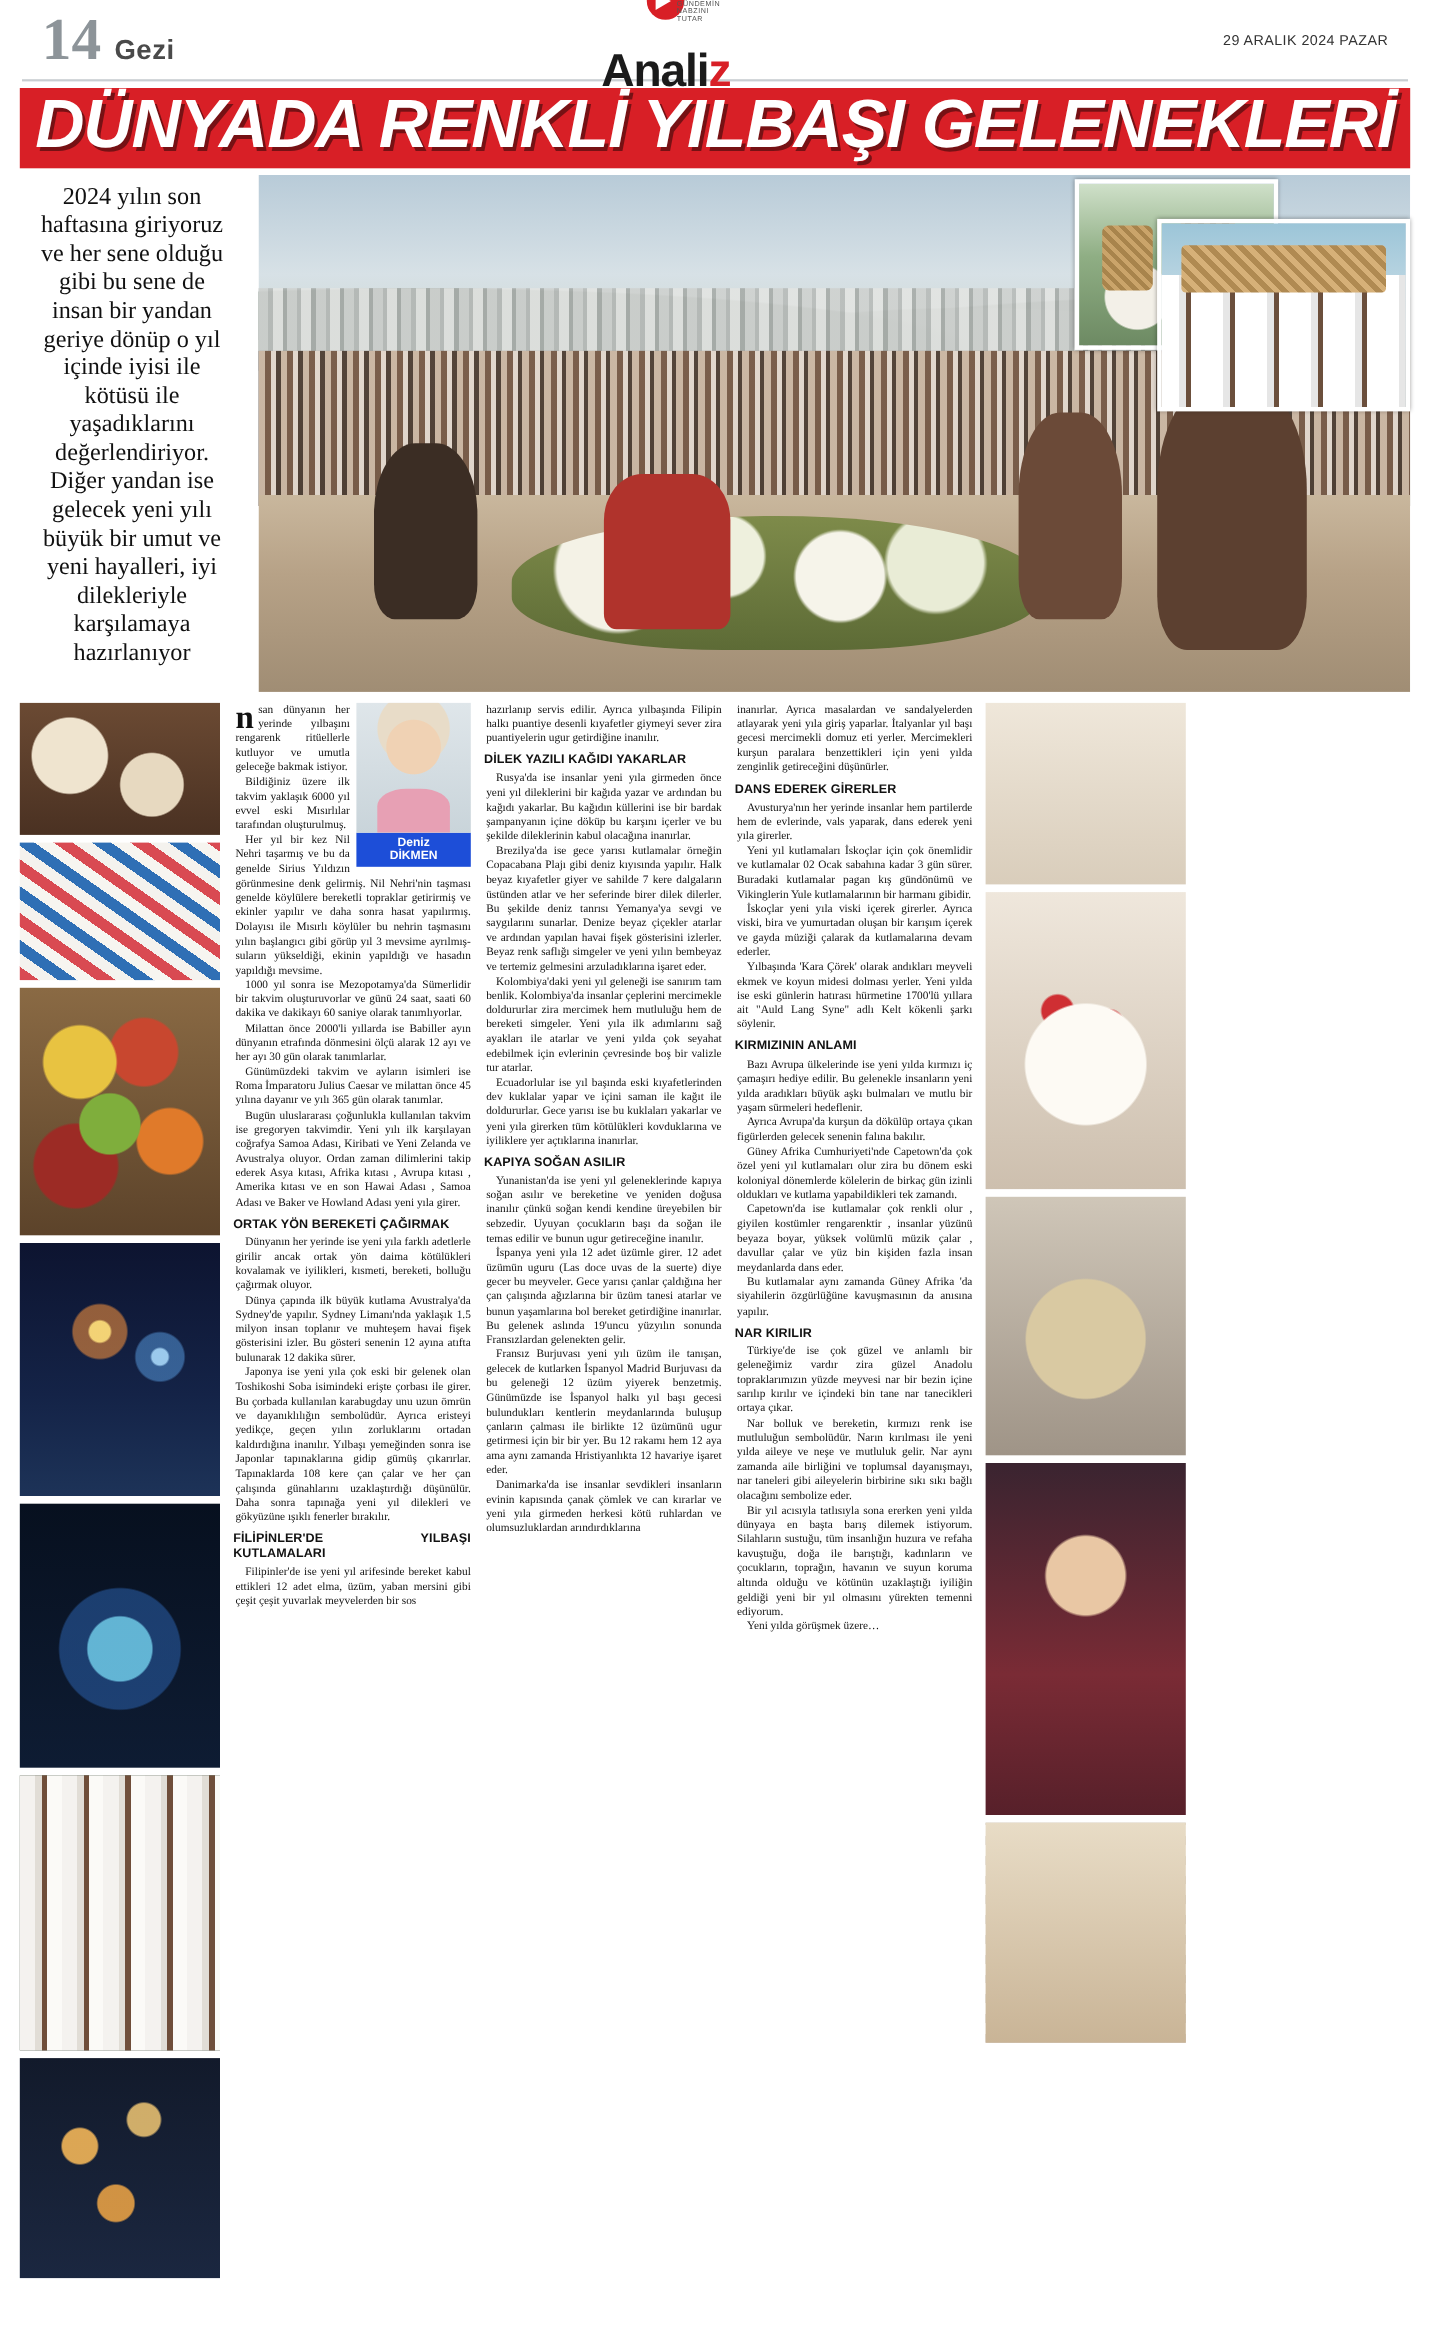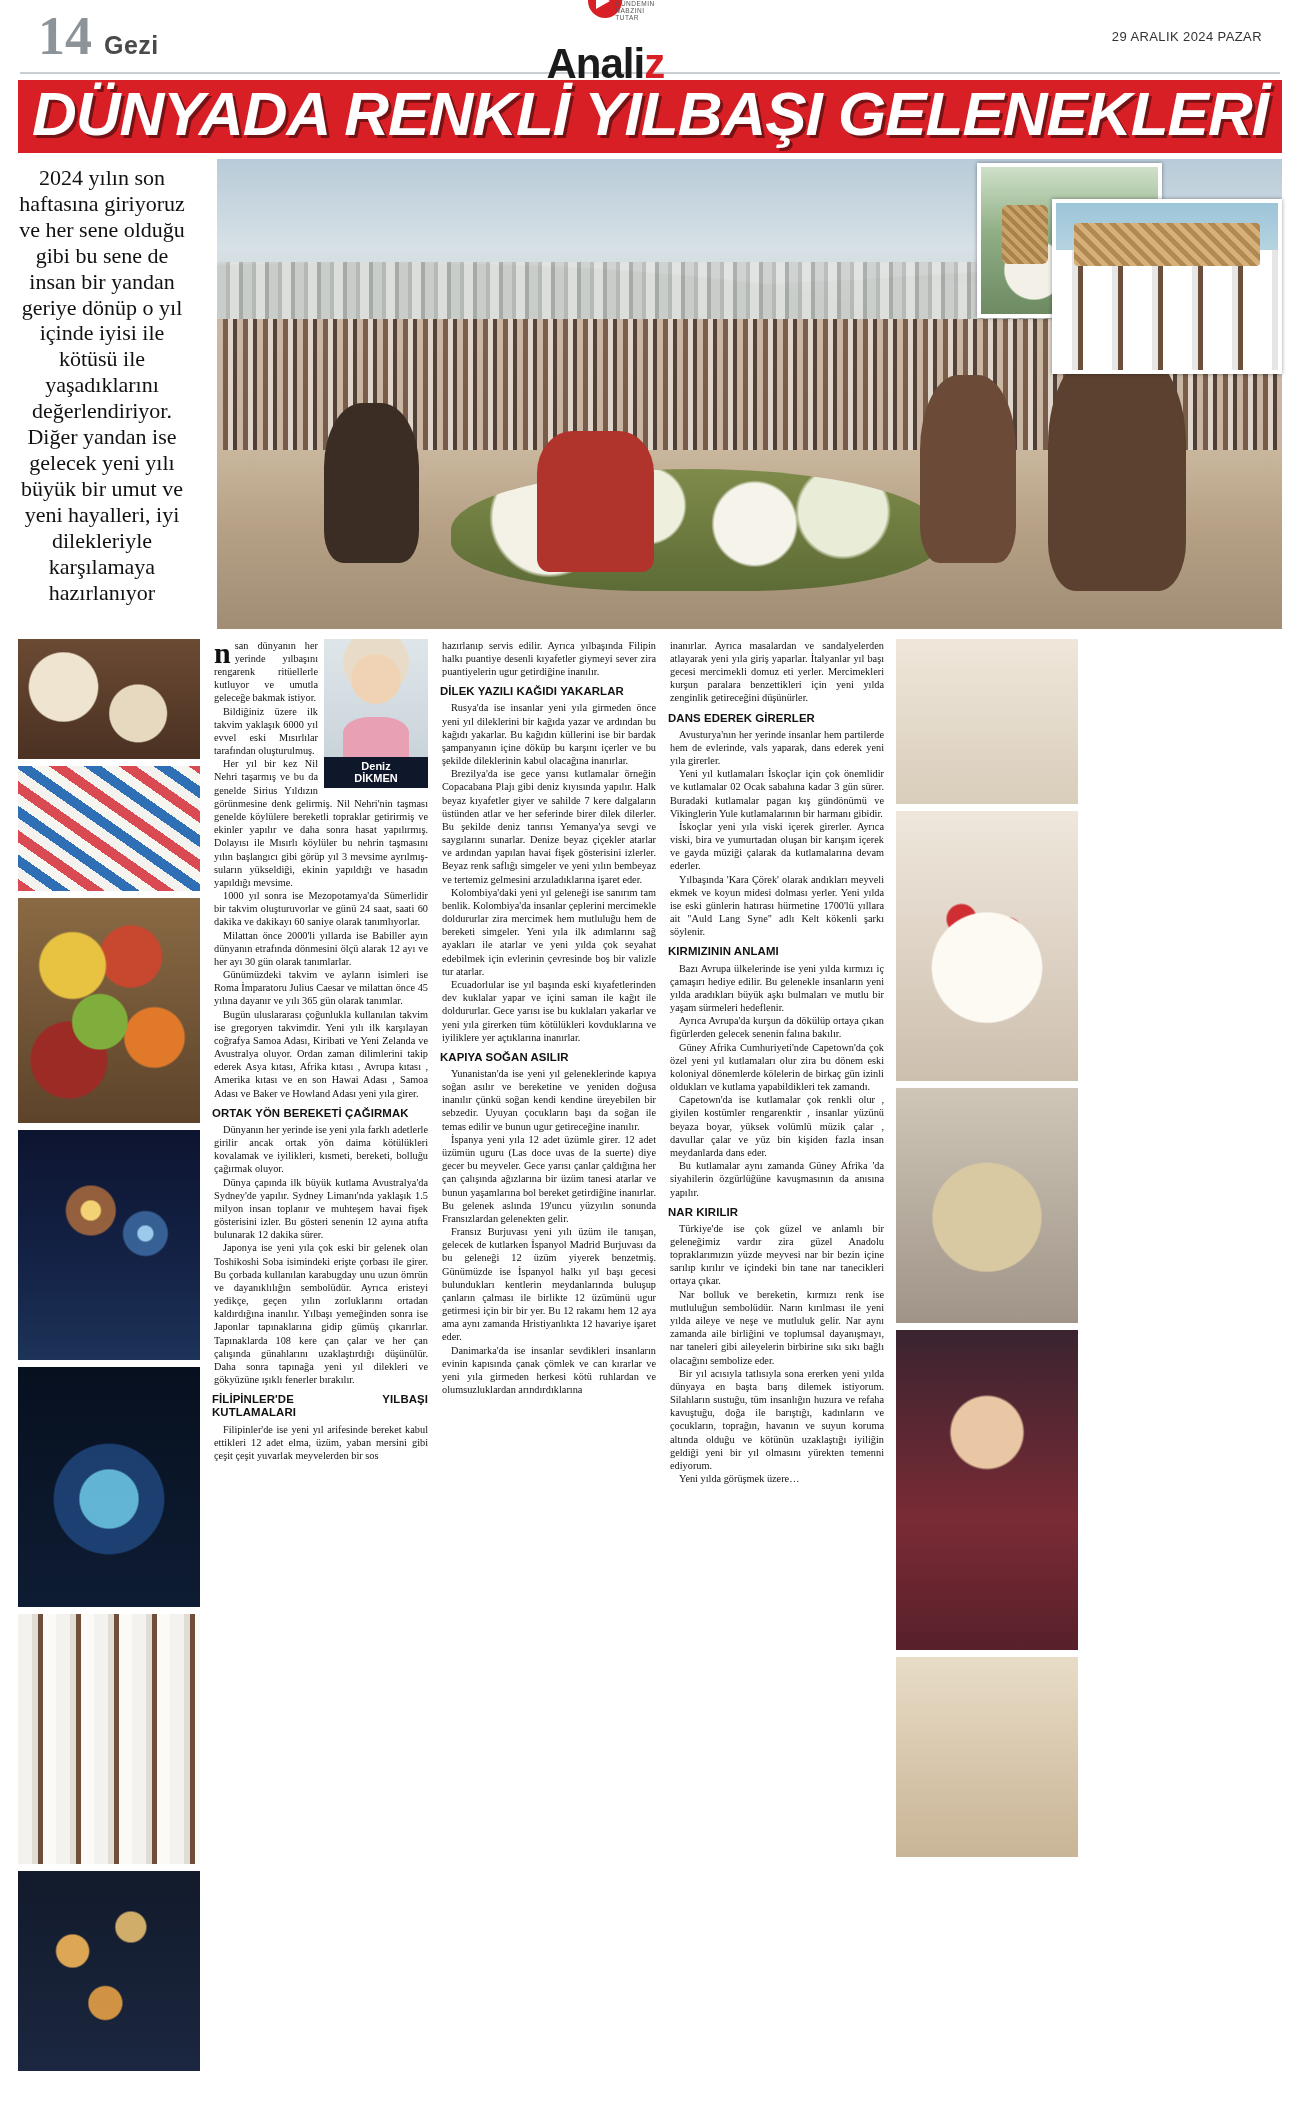--- a/index.html
+++ b/index.html
@@ -80,21 +80,21 @@
     line-height:0.98;
     color:#ffffff;
     letter-spacing:-1px;
     text-shadow:3px 3px 0 rgba(0,0,0,0.45);
     white-space:nowrap;
   }
 
   
   .hero {
     position:relative;
-    margin:6px 18px 0 12px;
+    margin:6px 18px 0 30px;
     height:470px;
     display:flex;
     gap:15px;
   }
   .lede {
     width:190px;
     flex:0 0 190px;
     padding:6px 10px 0 0;
     font-family:"Liberation Serif", serif;
     font-size:22px;
@@ -297,21 +297,21 @@
       radial-gradient(circle at 50% 34%, #f0d2b4 0 26%, transparent 27%),
       radial-gradient(circle at 50% 20%, #e8dcc8 0 30%, transparent 31%),
       linear-gradient(#dfe6ea,#c9d4da);
     position:relative;overflow:hidden;
   }
   .author-photo:after{
     content:"";position:absolute;left:18%;bottom:0;width:64%;height:34%;
     background:#e7a0b4;border-radius:40% 40% 0 0;
   }
   .author-name{
-    background:#0f172a;color:#fff;
+    background:#1d4ed8;color:#fff;
     font-family:"Liberation Sans", sans-serif;
     font-weight:700;font-size:11px;line-height:1.12;
     text-align:center;padding:3px 2px 4px 2px;
   }
 
   .byline-wrap{ position:relative; }
 </style>
 </head>
 <body>
 

